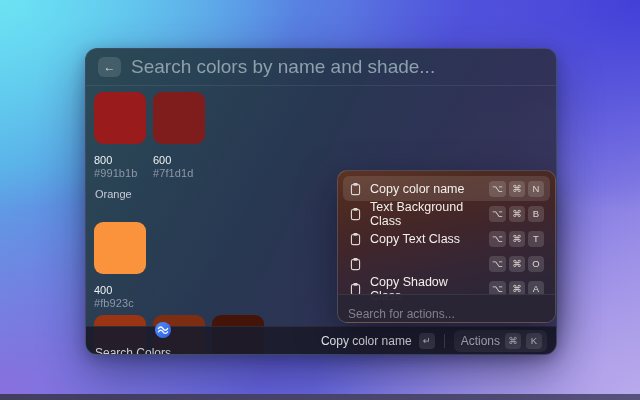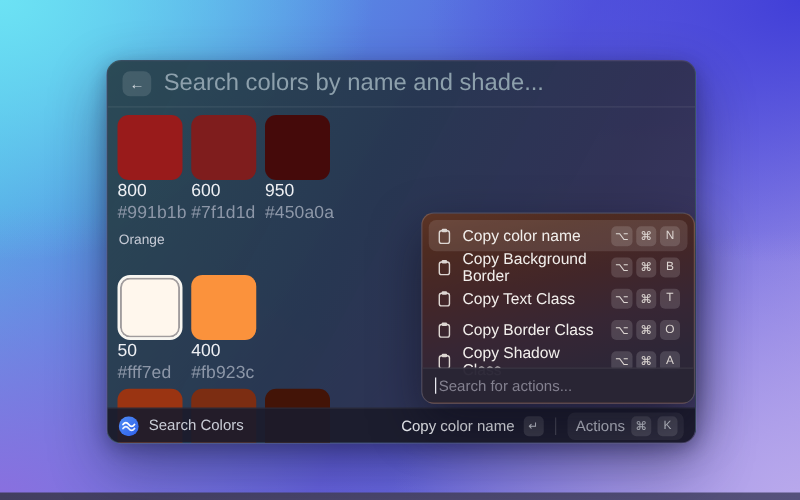--- a/index.html
+++ b/index.html
@@ -31,29 +31,29 @@
   .search-main { flex:1; background:transparent; border:none; outline:none;
     font-family:"Liberation Sans",sans-serif; font-size:19px; color:#e8edf2; }
   .search-main::placeholder { color:#8da0ac; }
 
   .content { padding:6px 8px 0 8px; }
   .swatch-row { display:flex; }
   .cell { width:52px; margin-right:7px; }
   .swatch { width:52px; height:52px; border-radius:9px; }
   .cell.selected .swatch { border:2px solid #f8f6f1; border-radius:10px;
     box-shadow:inset 0 0 0 1.5px rgba(45,45,60,.45); }
-  .num { font-size:14px; color:#eef0f4; margin-top:0; }
-  .hexv { font-size:14px; color:#8d97a8; margin-top:1px; letter-spacing:.1px; }
+  .num { font-size:11px; color:#eef0f4; margin-top:10px; }
+  .hexv { font-size:11px; color:#8d97a8; margin-top:1px; letter-spacing:.1px; }
   .section-label { font-size:11px; color:#c6cbd6; margin:9px 0 22px 1px; }
   .row2 { margin-top:6px; }
 
   .footer { position:absolute; left:0; right:0; bottom:0; height:28px;
     background:rgba(27,27,43,.92); border-top:1px solid rgba(255,255,255,.07);
     display:flex; align-items:center; padding:0 9px; }
-  .foot-left { display:flex; align-items:flex-start; gap:8px; }
+  .foot-left { display:flex; align-items:flex-end; gap:8px;flex-direction:column; }
   .app-name { font-size:12px; color:#c9ccd6; }
   .foot-right { margin-left:auto; display:flex; align-items:center; gap:7px; }
   .primary-label { font-size:12px; color:#edeff3; }
   .kbd { min-width:16px; height:16px; padding:0 3px; border-radius:4px;
     background:rgba(255,255,255,.13); color:#cfd2da; font-size:9.5px;
     display:inline-flex; align-items:center; justify-content:center; }
   .foot-divider { width:1px; height:14px; background:rgba(255,255,255,.18); margin:0 2px; }
   .actions-btn { display:flex; align-items:center; gap:5px; background:rgba(255,255,255,.07);
     border:none; border-radius:6px; padding:3px 5px 3px 7px; cursor:pointer; }
   .actions-label { font-size:12px; color:#bfc2cd; }
@@ -67,21 +67,21 @@
   }
   .menu-rows { padding:5px; }
   .menu-row { height:25px; border-radius:6px; display:flex; align-items:center;
     gap:8px; padding:0 6px; cursor:pointer; }
   .menu-row.selected { background:rgba(255,255,255,.11); }
   .menu-row .label { font-size:12.5px; color:#f2efec; }
   .menu-row .keys { margin-left:auto; display:flex; gap:3px; }
   .menu-row .kbd { background:rgba(255,255,255,.14); color:#ddd6d2; }
   .menu-search { position:absolute; left:0; right:0; bottom:0; height:28px;
     background:rgba(41,37,53,.97); border-top:1px solid rgba(255,255,255,.08);
-    display:flex; align-items:center; padding:12px 10px; }
+    display:flex; padding:12px 10px;flex-direction:column; }
   .caret { width:1px; height:13px; background:#e9e9f0; margin-right:2px; }
   .search-actions { flex:1; background:transparent; border:none; outline:none;
     font-family:"Liberation Sans",sans-serif; font-size:12px; color:#d8d8e0; }
   .search-actions::placeholder { color:#83808f; }
   .clip-icon { flex:0 0 auto; display:flex; }
 </style>
 </head>
 <body>
 
 <div class="wallpaper"></div>
@@ -100,35 +100,25 @@
       <div class="cell">
         <div class="swatch" style="background: rgb(153, 27, 27);"></div>
         <div class="num">800</div>
         <div class="hexv">#991b1b</div>
       </div>
       <div class="cell">
         <div class="swatch" style="background: rgb(127, 29, 29);"></div>
         <div class="num">600</div>
         <div class="hexv">#7f1d1d</div>
       </div>
-      <div class="cell">
-        <div class="swatch" style="background: rgb(69, 10, 10);"></div>
-        <div class="num">950</div>
-        <div class="hexv">#450a0a</div>
-      </div>
     </div>
 
     <div class="section-label">Orange</div>
 
     <div class="swatch-row">
-      <div class="cell selected">
-        <div class="swatch" style="background: rgb(255, 247, 237);"></div>
-        <div class="num">50</div>
-        <div class="hexv">#fff7ed</div>
-      </div>
       <div class="cell">
         <div class="swatch" style="background: rgb(251, 146, 60);"></div>
         <div class="num">400</div>
         <div class="hexv">#fb923c</div>
       </div>
     </div>
 
     <div class="swatch-row row2">
       <div class="cell">
         <div class="swatch" style="background: rgb(154, 52, 18);"></div>
@@ -190,21 +180,21 @@
       </span>
     </div>
 
     <div class="menu-row">
       <span class="clip-icon">
         <svg width="13" height="14" viewBox="0 0 16 17">
             <rect x="3" y="3" width="10" height="12.5" rx="2.2" stroke="#ddd6d2" fill="none" stroke-width="1.4"></rect>
             <rect x="5.3" y="1.2" width="5.4" height="3.4" rx="1.2" fill="#ddd6d2"></rect>
           </svg>
       </span>
-      <span class="label">Copy Background Border</span>
+      <span class="label">Text Background Class</span>
       <span class="keys">
         <span class="kbd">⌥</span>
         <span class="kbd">⌘</span>
         <span class="kbd">B</span>
       </span>
     </div>
 
     <div class="menu-row">
       <span class="clip-icon">
         <svg width="13" height="14" viewBox="0 0 16 17">
@@ -220,21 +210,20 @@
       </span>
     </div>
 
     <div class="menu-row">
       <span class="clip-icon">
         <svg width="13" height="14" viewBox="0 0 16 17">
             <rect x="3" y="3" width="10" height="12.5" rx="2.2" stroke="#ddd6d2" fill="none" stroke-width="1.4"></rect>
             <rect x="5.3" y="1.2" width="5.4" height="3.4" rx="1.2" fill="#ddd6d2"></rect>
           </svg>
       </span>
-      <span class="label">Copy Border Class</span>
       <span class="keys">
         <span class="kbd">⌥</span>
         <span class="kbd">⌘</span>
         <span class="kbd">O</span>
       </span>
     </div>
 
     <div class="menu-row">
       <span class="clip-icon">
         <svg width="13" height="14" viewBox="0 0 16 17">

